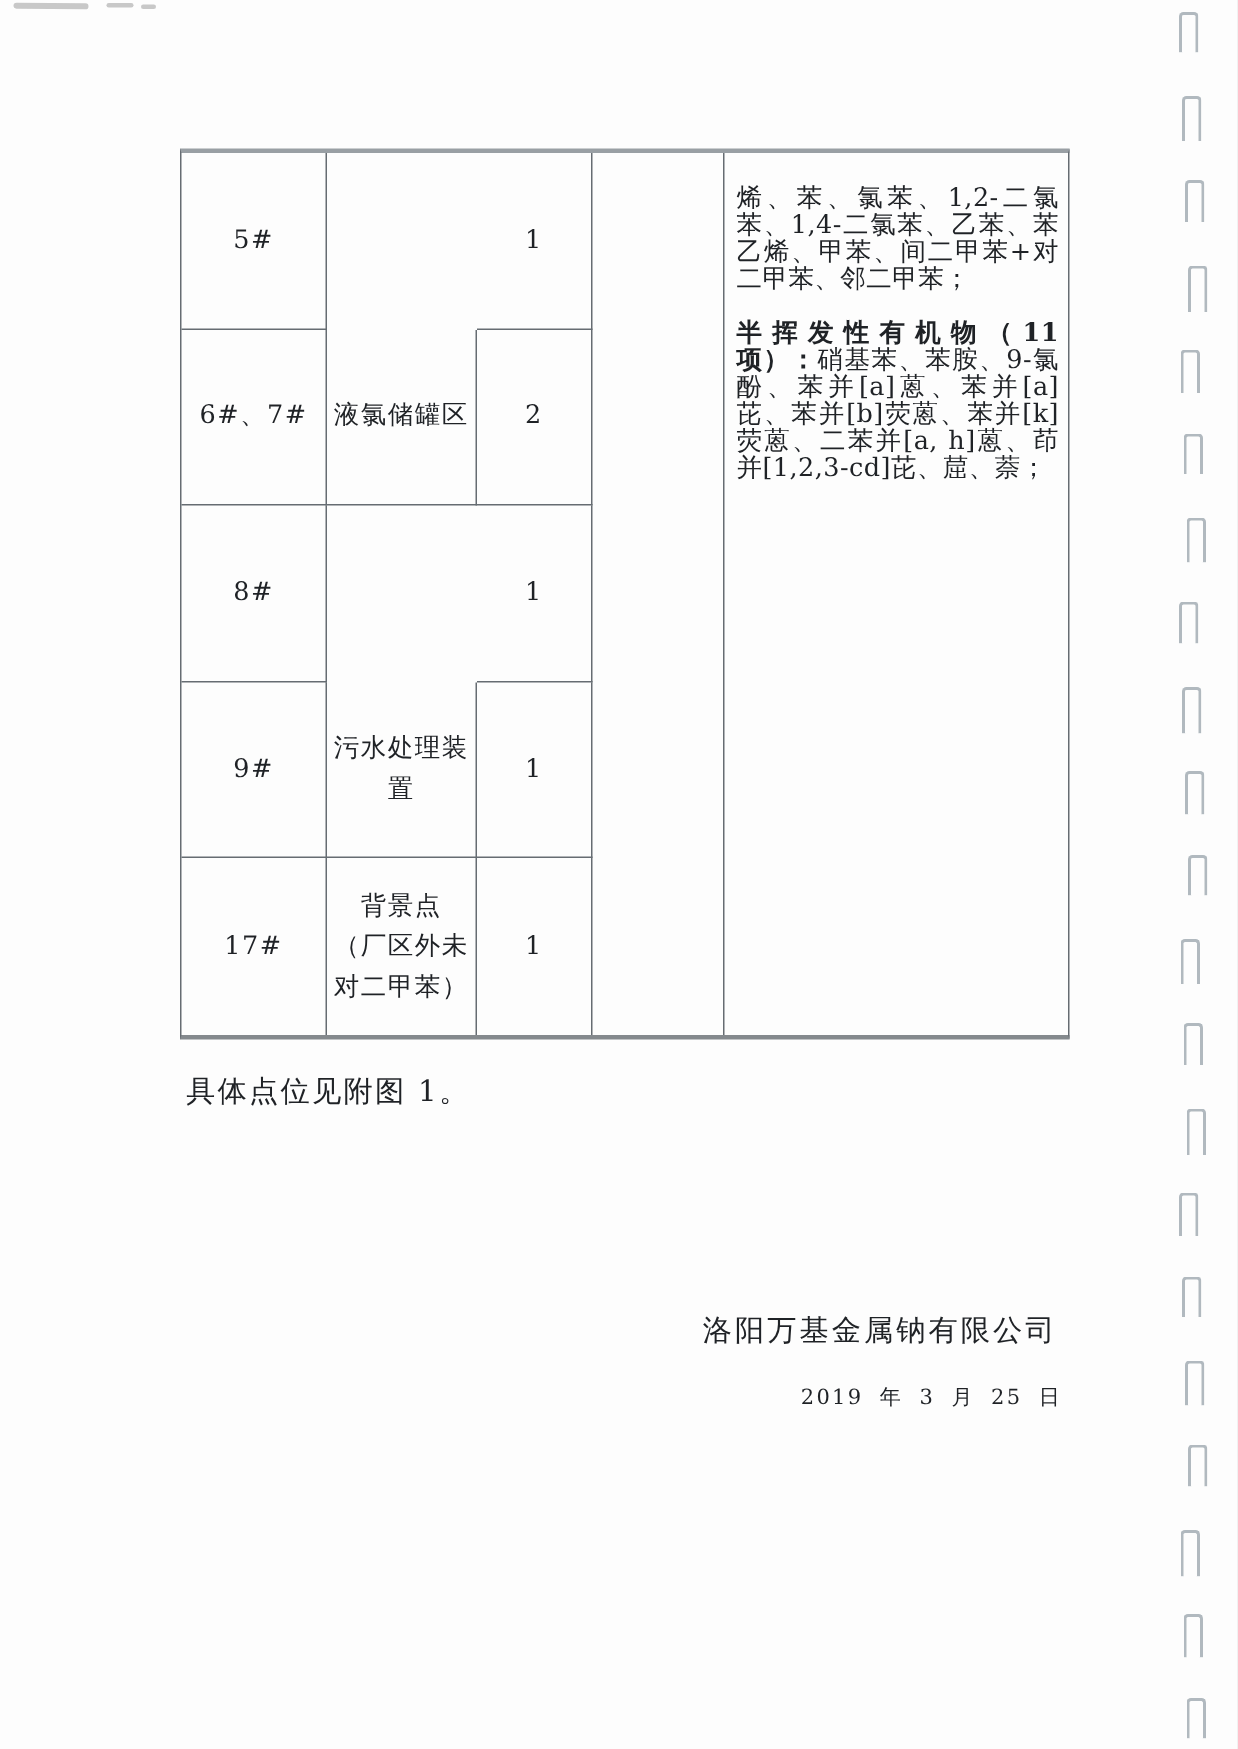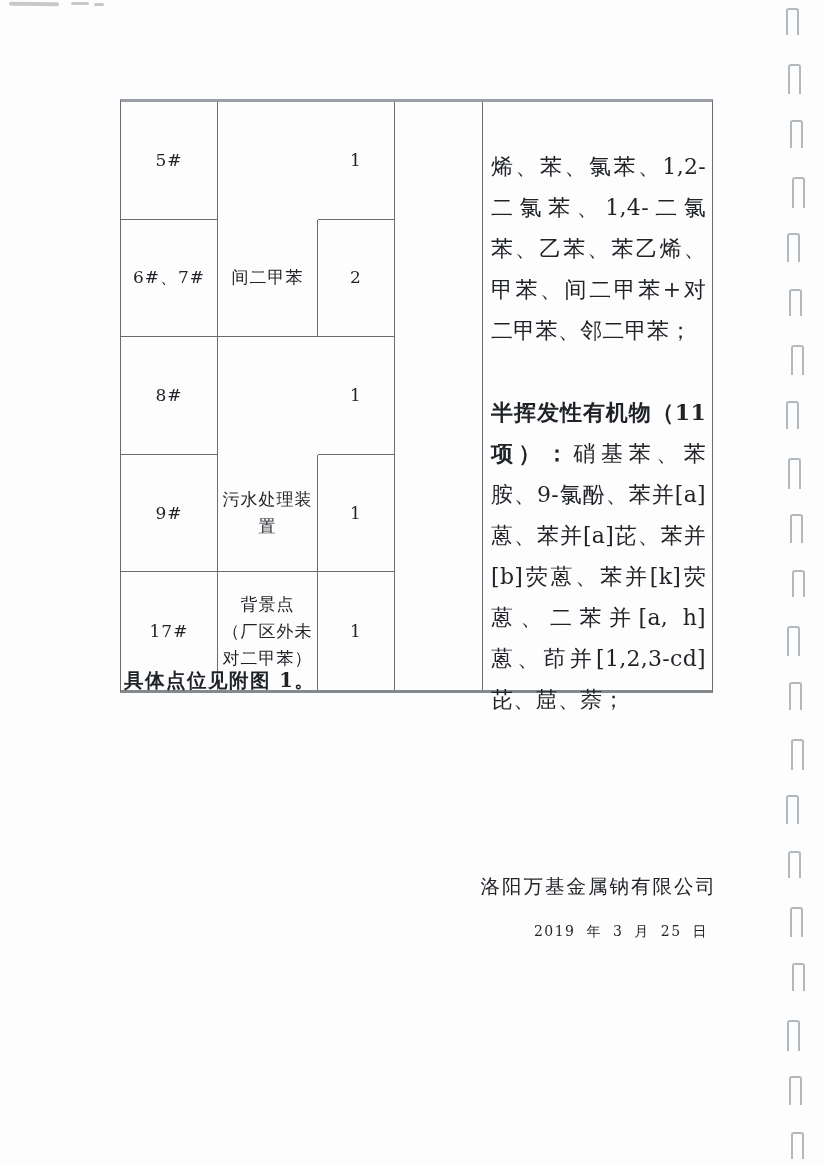--- a/index.html
+++ b/index.html
@@ -45,31 +45,31 @@
   .c1{grid-column:1;}
   .c2{grid-column:2;}
   .c3{grid-column:3;}
   .c4{grid-column:4;grid-row:1/6;}
   .c5{grid-column:5;grid-row:1/6;}
   .rr1{grid-row:1}.rr2{grid-row:2}.rr3{grid-row:3}.rr4{grid-row:4}.rr5{grid-row:5}
 
   .factors{
     display:block;text-align:justify;
     padding:3px 6px 0 8px;
-    font-size:22px;line-height:41px;letter-spacing:.3px;
+    font-size:17px;line-height:18px;letter-spacing:.3px;
   }
   .factors p{margin:0;}
   .factors b{font-weight:bold;margin-top:24px;}
 
   .note{
-    position:absolute;left:124px;top:667px;
-    font-size:19.5px;letter-spacing:1.5px;font-weight:700;
+    position:absolute;left:124px;top:714px;
+    font-size:19.5px;letter-spacing:1.5px;font-weight:400;
   }
   .company{
-    position:absolute;top:873px;right:108px;
+    position:absolute;top:873px;right:120px;
     font-size:19.5px;letter-spacing:2px;
   }
   .sigdate{
     position:absolute;top:923px;right:117px;
     font-size:14px;letter-spacing:1.5px;word-spacing:5px;
   }
 
   
   .holes{position:absolute;left:0;top:0;width:100%;height:100%;pointer-events:none;}
   .hole{
@@ -90,21 +90,21 @@
   <div class="streak s1"></div>
   <div class="streak s2"></div>
   <div class="streak s3"></div>
 
   <div class="tbl">
 
     <div class="cell c1 rr1 vline sep">5#</div>
     <div class="cell c3 rr1 vline sep">1</div>
 
     <div class="cell c1 rr2 vline sep">6#、7#</div>
-    <div class="cell c2 rr2 vline sep">间二甲苯</div>
+    <div class="cell c2 rr2 vline sep">液氯储罐区</div>
     <div class="cell c3 rr2 vline sep">2</div>
 
     <div class="cell c1 rr3 vline sep">8#</div>
     <div class="cell c3 rr3 vline sep">1</div>
 
     <div class="cell c1 rr4 vline sep">9#</div>
     <div class="cell c2 rr4 vline sep">污水处理装置</div>
     <div class="cell c3 rr4 vline sep">1</div>
 
     <div class="cell c1 rr5 vline">17#</div>

